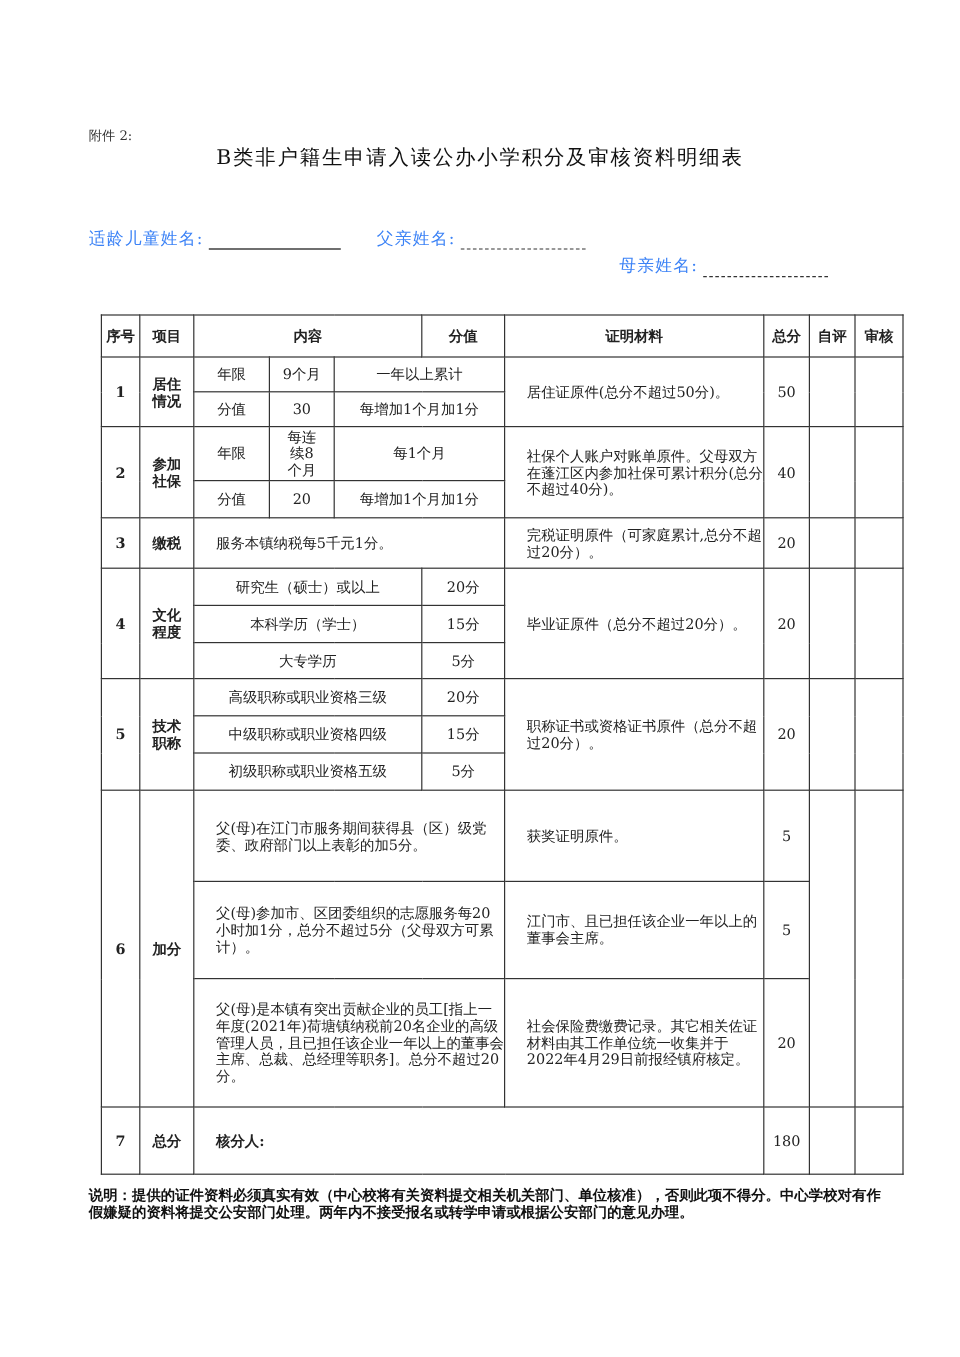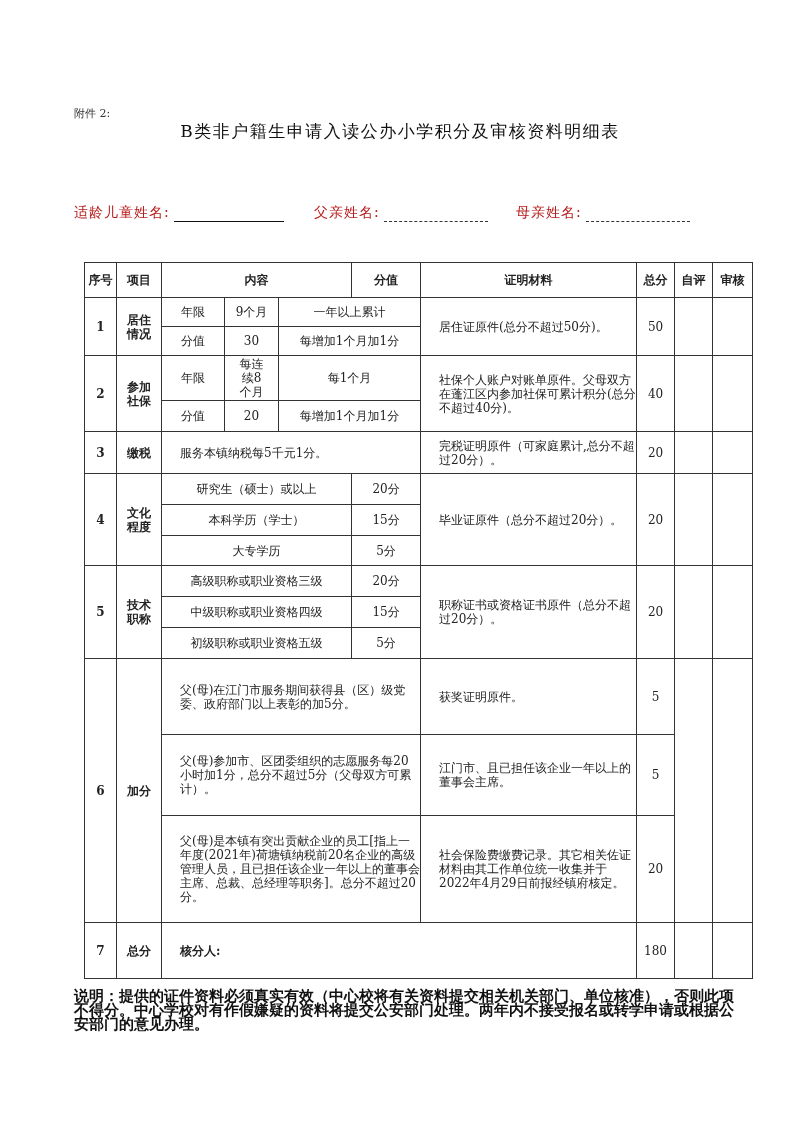--- a/index.html
+++ b/index.html
@@ -1,44 +1,44 @@
 <!DOCTYPE html>
 <html><head>
 <meta charset="utf-8">
 <style>
   html,body{margin:0;padding:0;background:#ffffff;}
   body{width:800px;height:1131px;position:relative;overflow:hidden;
        font-family:"DejaVu Serif","Liberation Serif",serif;color:#222;}
   .abs{position:absolute;}
   .attach{left:74px;top:106px;font-size:11px;color:#333;}
   .title{left:0;width:800px;top:120px;text-align:center;font-size:17px;letter-spacing:1.5px;color:#111;}
-  .namerow{top:204px;font-size:14px;color:#b91c1c;letter-spacing:1px;}
+  .namerow{top:190px;font-size:14px;color:#3b82f6;letter-spacing:1px;}
   .uline{display:inline-block;border-bottom:1.5px solid #111;width:110px;height:14px;vertical-align:bottom;margin-left:4px;}
   .dline{display:inline-block;border-bottom:1px dashed #333;width:104px;height:12px;vertical-align:bottom;margin-left:4px;}
   table.main{position:absolute;left:70px;top:262px;border-collapse:collapse;table-layout:fixed;width:668px;margin-left:14px;}
   table.main td{border:1px solid #333;padding:0;font-size:12px;text-align:center;vertical-align:middle;line-height:14px;color:#222;}
   table.main td.left{text-align:left;padding-left:18px;}
   td.bold{font-weight:bold;}
   .hdr td{height:34px;font-weight:bold;font-size:12.5px;}
-  .note{left:74px;top:989px;width:660px;font-size:15px;line-height:14px;font-weight:bold;color:#111;}
+  .note{left:74px;top:989px;width:660px;font-size:12px;line-height:14px;font-weight:bold;color:#111;}
   .small{font-size:11.5px;line-height:13px;}
 </style>
 </head>
 <body>
 
 <div class="abs attach">附件 2:</div>
 <div class="abs title">B类非户籍生申请入读公办小学积分及审核资料明细表</div>
 
 <div class="abs namerow" style="left:74px;">
   <span>适龄儿童姓名:</span><span class="uline"></span>
 </div>
 <div class="abs namerow" style="left:314px;">
   <span>父亲姓名:</span><span class="dline"></span>
 </div>
-<div class="abs namerow" style="left:516px;">
+<div class="abs namerow" style="left:516px;margin-top:23px;">
   <span>母亲姓名:</span><span class="dline"></span>
 </div>
 
 <table class="main">
   <colgroup>
     <col style="width:32px">
       <col style="width:45px">
       <col style="width:63px">
       <col style="width:54px">
     <col style="width:73px">

